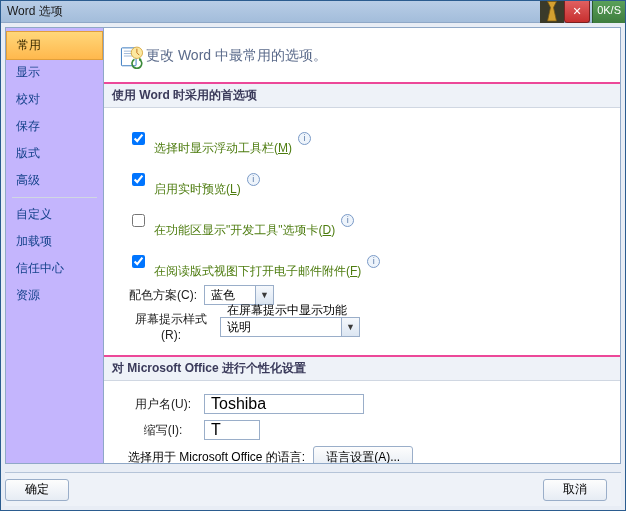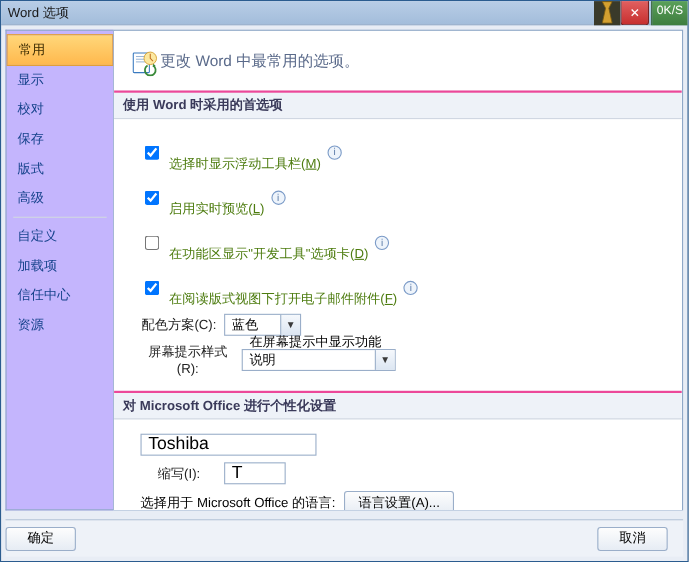--- a/index.html
+++ b/index.html
@@ -290,20 +290,21 @@
         <div class="label-cell" style="width:92px">屏幕提示样式(R):</div>
         <div class="combo">
           <span>在屏幕提示中显示功能说明</span>
           <div class="dd-btn">▼</div>
         </div>
       </div>
 
       <div class="section-header">对 Microsoft Office 进行个性化设置</div>
 
       <div class="form-row">
+        <div class="label-cell">用户名(U):</div>
         <input class="text-input" value="Toshiba" style="">
       </div>
       <div class="form-row">
         <div class="label-cell">缩写(I):</div>
         <input class="text-input small-input" value="T" style="">
       </div>
       <div class="form-row" style="gap:8px;">
         <span>选择用于 Microsoft Office 的语言:</span>
         <button class="btn">语言设置(A)...</button>
       </div>

